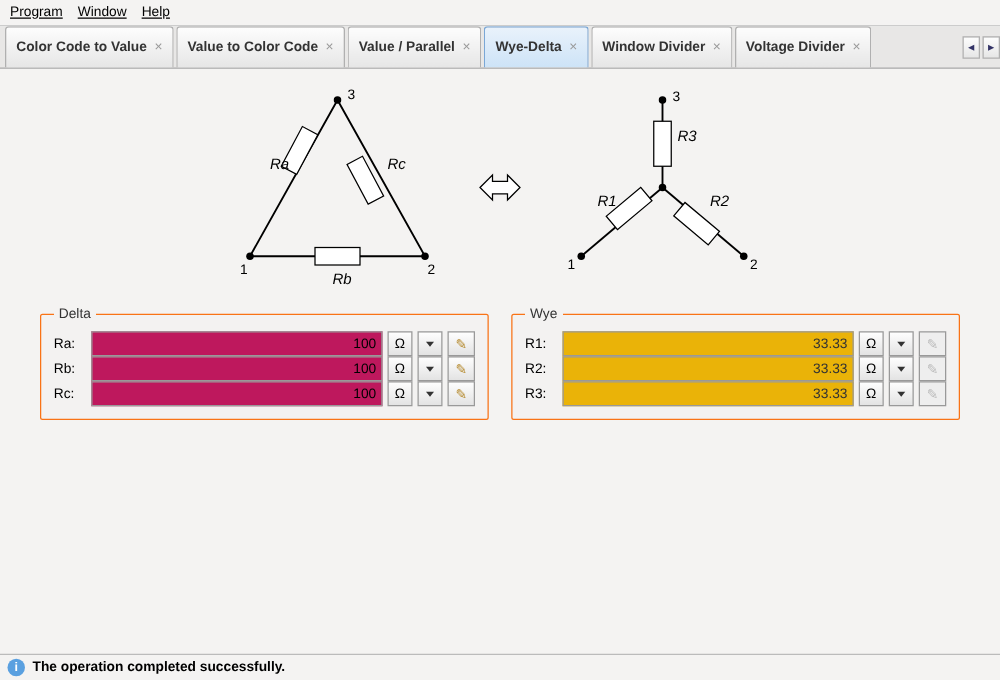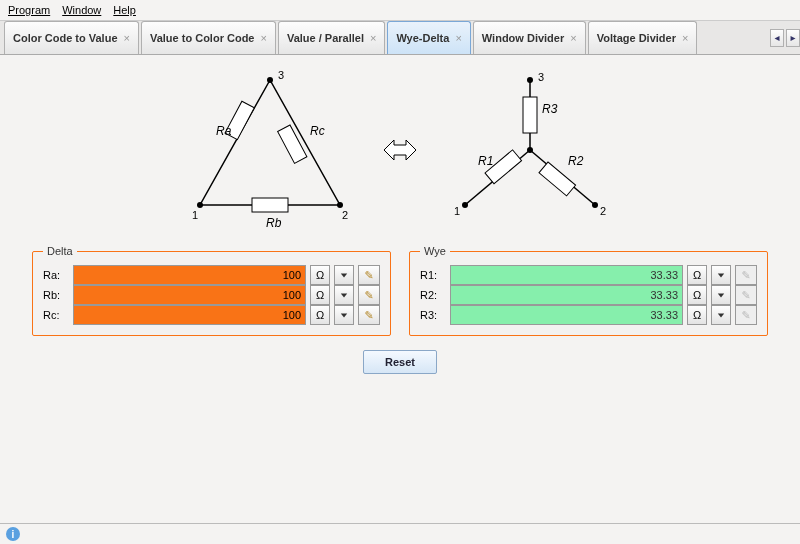--- a/index.html
+++ b/index.html
@@ -104,28 +104,28 @@
     margin-bottom:0;
   }
   .field-row label {
     width: 26px;
     text-align:left;
   }
   .field-row input.val {
     flex:1;
     height:20px;
     border:1px solid #999;
-    background:#f97316;
+    background:#be185d;
     text-align:right;
     padding: 0 4px;
     font-family:inherit;
     font-size:11px;
   }
   .field-row input.val.ro {
-    background:#86efac;
+    background:#eab308;
     color:#333;
     padding-left:48px;
   }
   .unitbtn, .ddbtn, .clearbtn {
     height:20px;
     border:1px solid #999;
     background:linear-gradient(#fefefe,#e3e3e3);
     display:flex;align-items:center;justify-content:center;
     font-size:11px;
     cursor:default;
@@ -335,20 +335,20 @@
               <polygon points="1,3 9,3 5,8" fill="#333"></polygon>
             </svg>
           </div>
         <div class="clearbtn dis">✎</div>
       </div>
     </fieldset>
 
   </div>
 
   <div class="btnrow">
-    <div class="btn">Reset</div>
   </div>
 
 </div>
 
 <div class="statusbar">
   <div class="info-icon">i</div>
+  <span>The operation completed successfully.</span>
 </div>
 
 </body></html>

